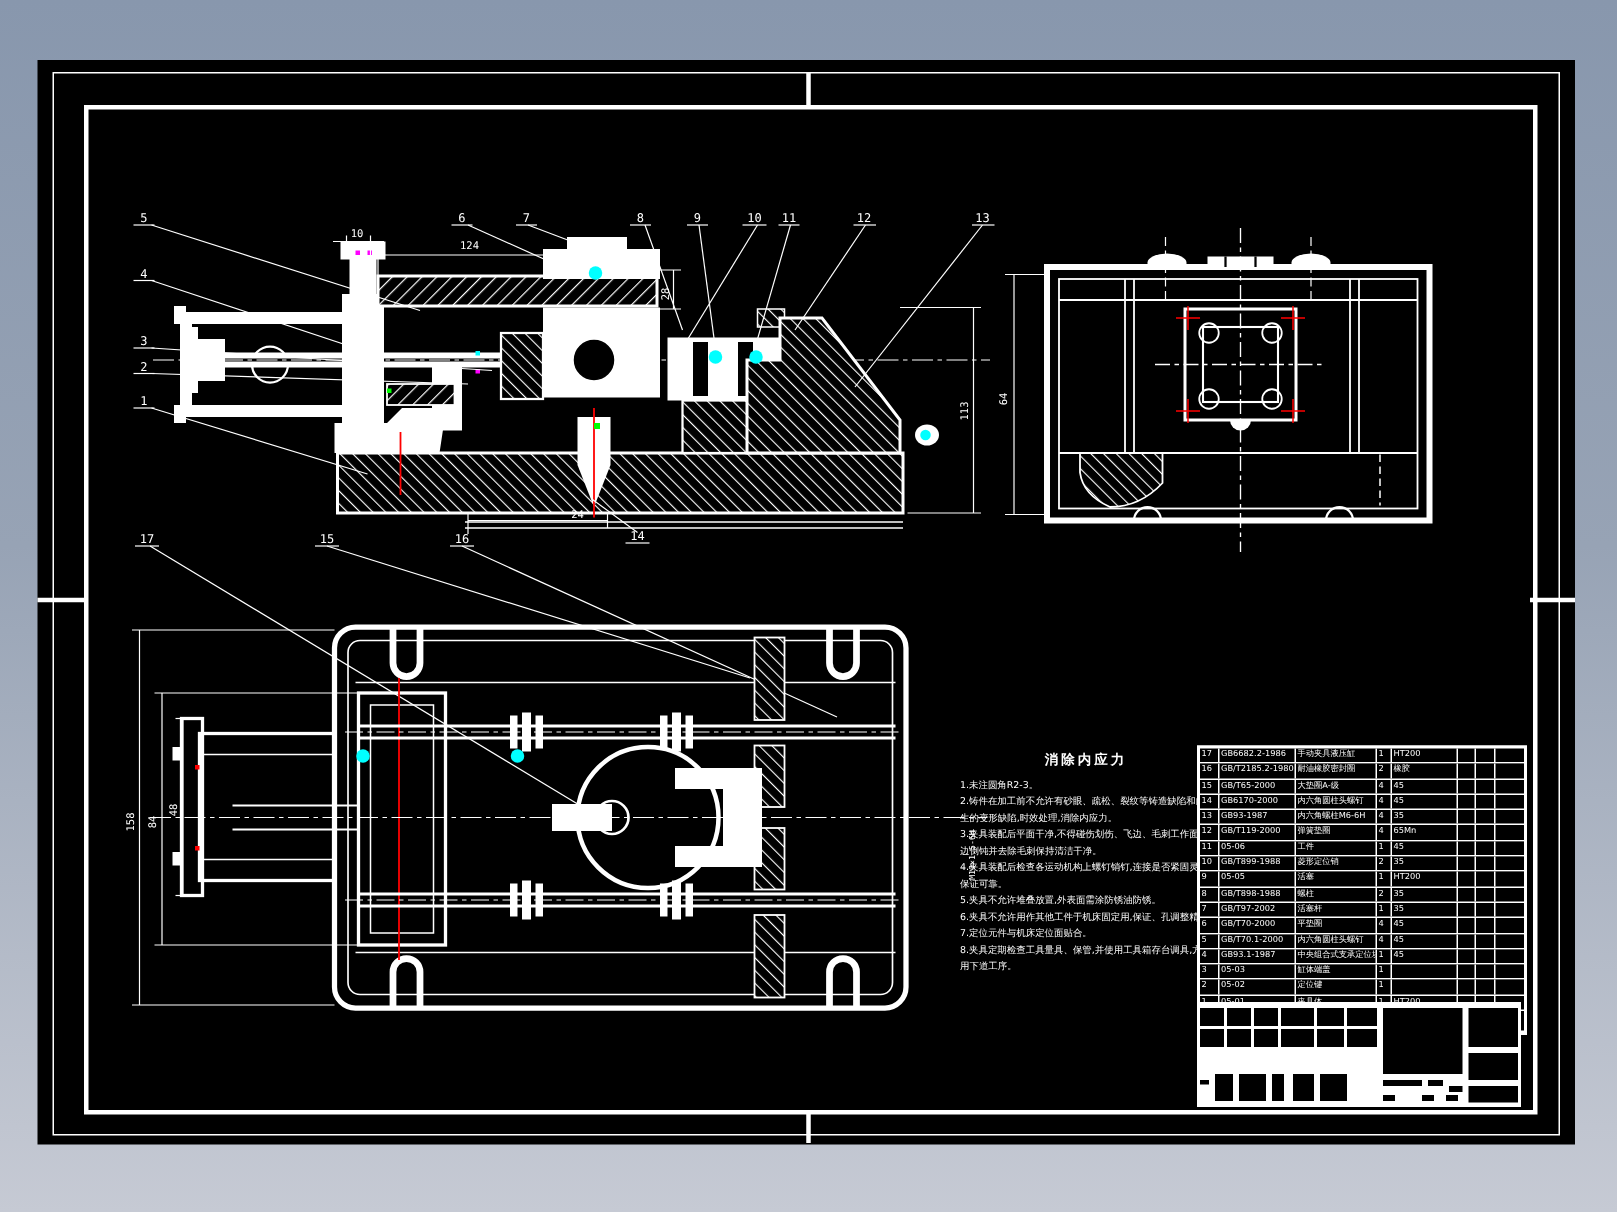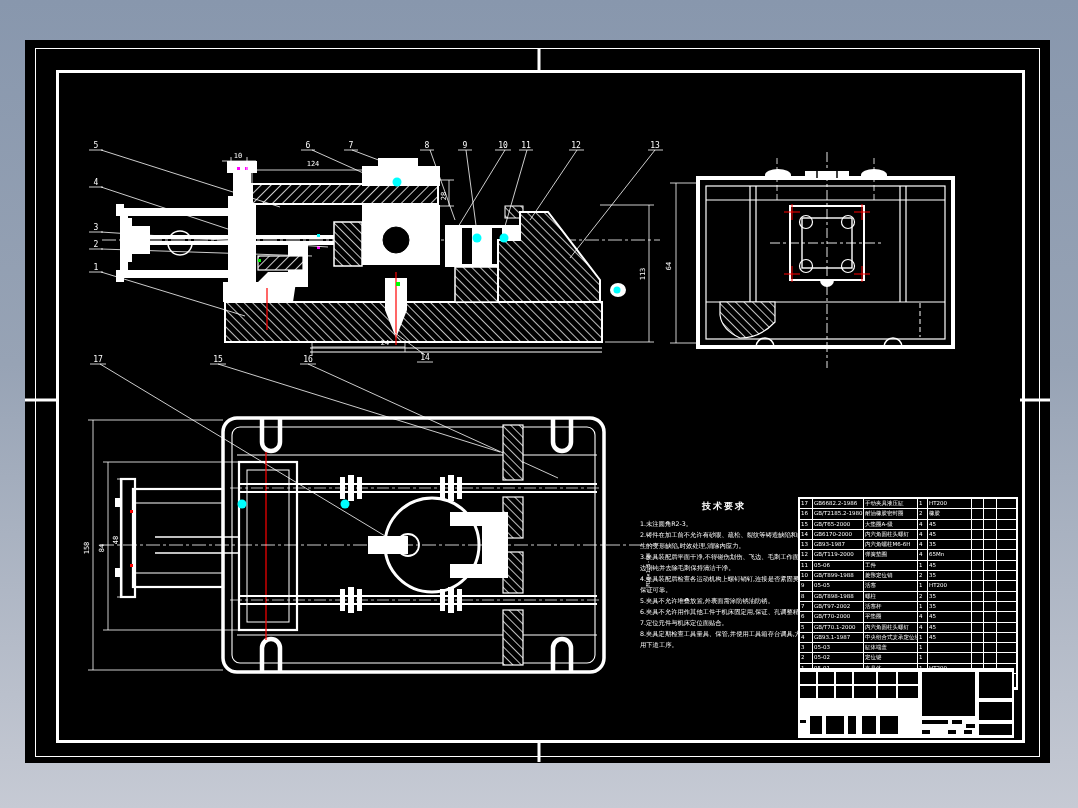--- a/index.html
+++ b/index.html
@@ -333,21 +333,21 @@
     </g>
     <g fill="#fff" font-family="DejaVu Sans Mono, monospace" text-anchor="middle">
       <text x="89" y="548" font-size="7" transform="rotate(-90 89 548)">158</text>
       <text x="104" y="548" font-size="7" transform="rotate(-90 104 548)">84</text>
       <text x="118" y="540" font-size="7" transform="rotate(-90 118 540)">48</text>
       <text x="650" y="570" font-size="5.5" transform="rotate(-90 650 570)">M10×1.5-6H</text>
     </g>
   </svg>
 
   <div class="notes">
-    <div class="title">技术要求</div>
+    <div class="title">消除内应力</div>
     <div>
 
     <div class="line">1.未注圆角R2-3。</div>
         <div class="line">2.铸件在加工前不允许有砂眼、疏松、裂纹等铸造缺陷和内应力产</div>
         <div class="line">生的变形缺陷,时效处理,消除内应力。</div>
         <div class="line">3.夹具装配后平面干净,不得碰伤划伤、飞边、毛刺工作面上的锐</div>
         <div class="line">边倒钝并去除毛刺保持清洁干净。</div>
         <div class="line">4.夹具装配后检查各运动机构上螺钉销钉,连接是否紧固灵活可靠,</div>
         <div class="line">保证可靠。</div>
         <div class="line">5.夹具不允许堆叠放置,外表面需涂防锈油防锈。</div>

